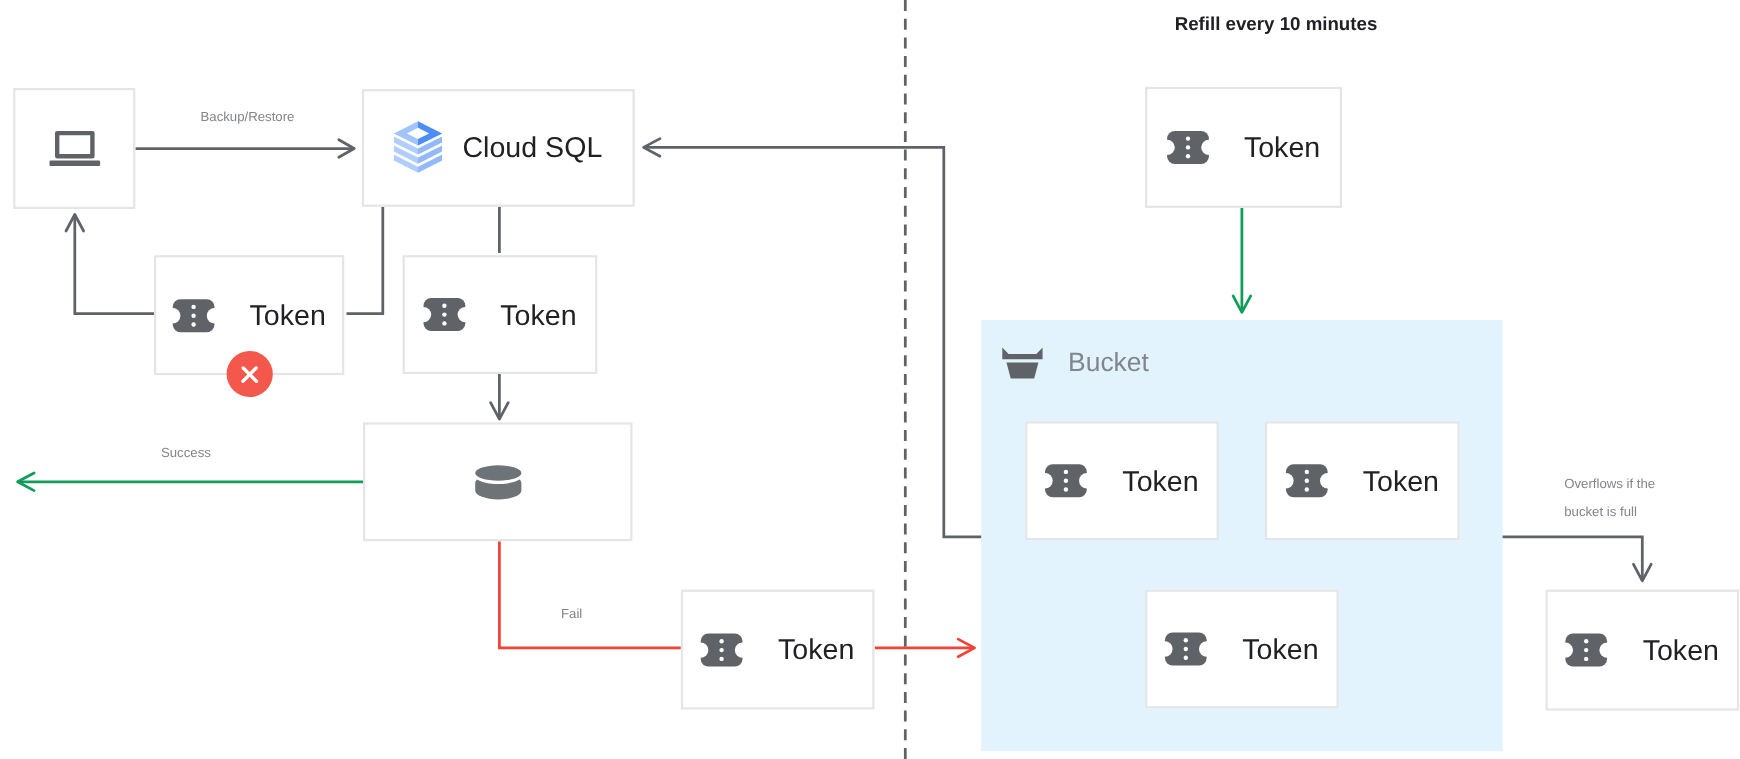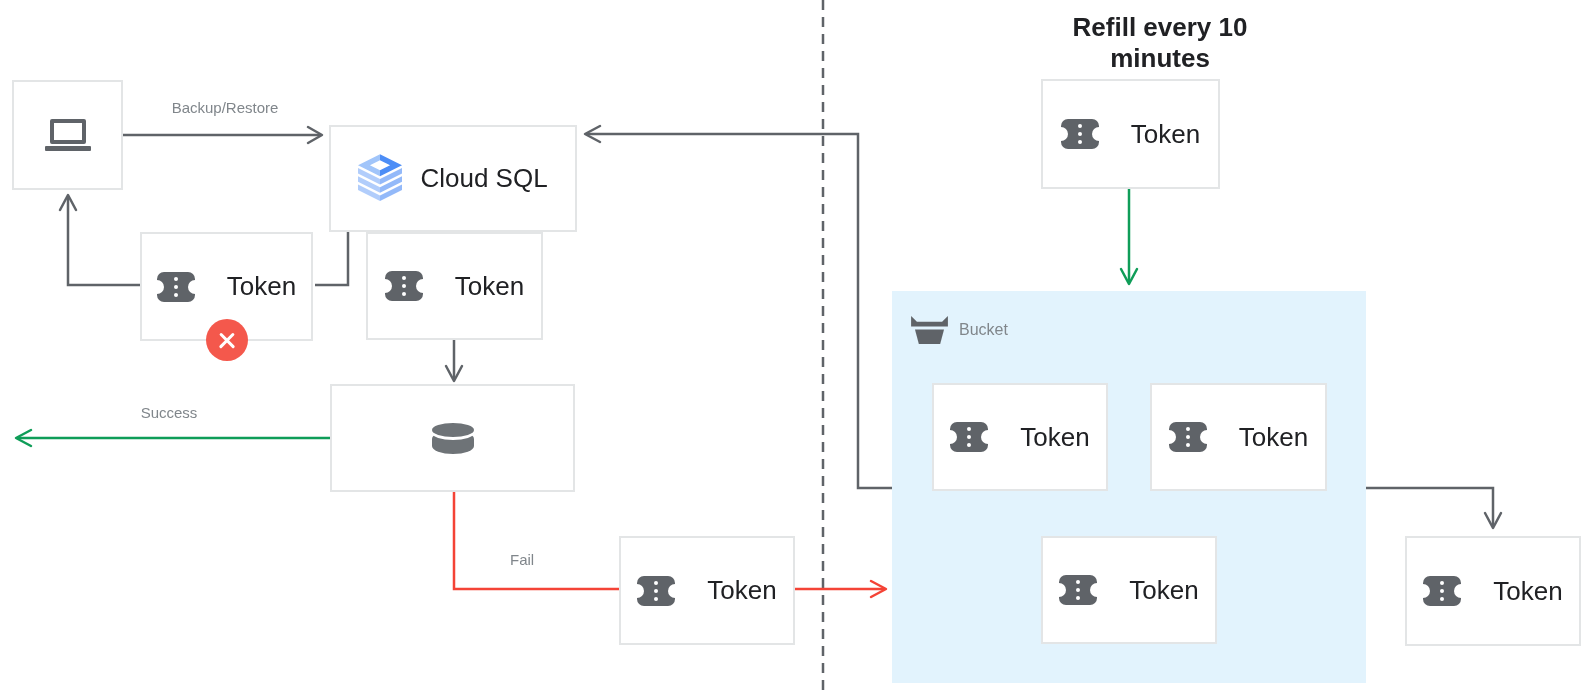--- a/index.html
+++ b/index.html
@@ -34,28 +34,28 @@
   .badge{position:absolute;left:206px;top:319px;width:42px;height:42px;border-radius:50%;background:var(--badge-red);
          z-index:3;display:flex;align-items:center;justify-content:center;}
   .x-mark{position:relative;width:22px;height:22px;}
   .x-mark::before,.x-mark::after{content:"";position:absolute;left:1px;top:9.5px;width:20px;height:3.4px;background:#fff;border-radius:2px;}
   .x-mark::before{transform:rotate(45deg);}
   .x-mark::after{transform:rotate(-45deg);}
 
   
   #bucket{position:absolute;left:892px;top:291px;width:474px;height:392px;background:var(--bucket-bg);z-index:0;}
   .bucket-head{position:absolute;left:911px;top:314px;display:flex;align-items:center;gap:11px;z-index:2;}
-  .bucket-head .txt{font-size:16px;color:var(--label-gray);}
-
-  
-  .edge-label{position:absolute;font-size:15px;color:var(--label-gray);z-index:2;white-space:nowrap;}
+  .bucket-head .txt{font-size:24px;color:var(--label-gray);margin-left:12px;}
+
+  
+  .edge-label{position:absolute;font-size:12px;color:var(--label-gray);z-index:2;white-space:nowrap;}
 
   
   #refill-title{position:absolute;left:1020px;top:12px;width:280px;text-align:center;
-                font-size:26px;font-weight:700;color:var(--text-dark);z-index:2;}
+                font-size:17px;font-weight:700;color:var(--text-dark);z-index:2;}
 
   
   #wires{position:absolute;left:0;top:0;z-index:1;}
   #wires path{fill:none;stroke-width:2.5px;}
   .c-gray{stroke:var(--gray-line);}
   .c-green{stroke:var(--green);}
   .c-red{stroke:var(--red);}
   .c-dash{stroke:var(--gray-line);stroke-width:3px;stroke-dasharray:10 7;}
   .head{stroke-linecap:round;stroke-linejoin:round;}
 </style>
@@ -102,21 +102,21 @@
 
   <div id="refill-title">Refill every 10 minutes</div>
 
   <div class="node" style="left:12px;top:80px;width:111px;height:110px;">
     <span class="laptop">
         <span class="scr"></span>
         <span class="base"></span>
       </span>
   </div>
 
-  <div class="node" style="left:329px;top:81px;width:248px;height:107px;gap:18px;margin-top:44px;">
+  <div class="node" style="left:329px;top:81px;width:248px;height:107px;gap:18px;">
     <svg width="44" height="50" viewBox="0 0 48 54">
       <path d="M24 0 L48 12 L24 24 Z" fill="#4c8df6"></path>
       <path d="M24 0 L0 12 L24 24 Z" fill="#a1c5fa"></path>
       <path d="M24 6.5 L35 12 L24 17.5 L13 12 Z" fill="#ffffff"></path>
       <path d="M0 15 L24 27 L24 33 L0 21 Z" fill="#b1cdfb"></path>
       <path d="M48 15 L24 27 L24 33 L48 21 Z" fill="#93b9f9"></path>
       <path d="M0 24 L24 36 L24 42 L0 30 Z" fill="#b1cdfb"></path>
       <path d="M48 24 L24 36 L24 42 L48 30 Z" fill="#93b9f9"></path>
       <path d="M0 33 L24 45 L24 51 L0 39 Z" fill="#b1cdfb"></path>
       <path d="M48 33 L24 45 L24 51 L48 39 Z" fill="#93b9f9"></path>
@@ -192,14 +192,18 @@
   <div class="node" style="left:1405px;top:536px;width:176px;height:110px;">
     <span class="tok">
         <i></i>
       </span>
     <span class="node-label">Token</span>
   </div>
 
   <div class="edge-label" style="left:140px;top:99px;width:170px;text-align:center;">Backup/Restore</div>
   <div class="edge-label" style="left:124px;top:404px;width:90px;text-align:center;">Success</div>
   <div class="edge-label" style="left:510px;top:551px;width:60px;">Fail</div>
+  <div class="edge-label" style="left:1422px;top:428px;width:160px;line-height:25px;">
+    <span>Overflows if the</span><br>
+    <span>bucket is full</span>
+  </div>
 
 </div>
 
 </body></html>

